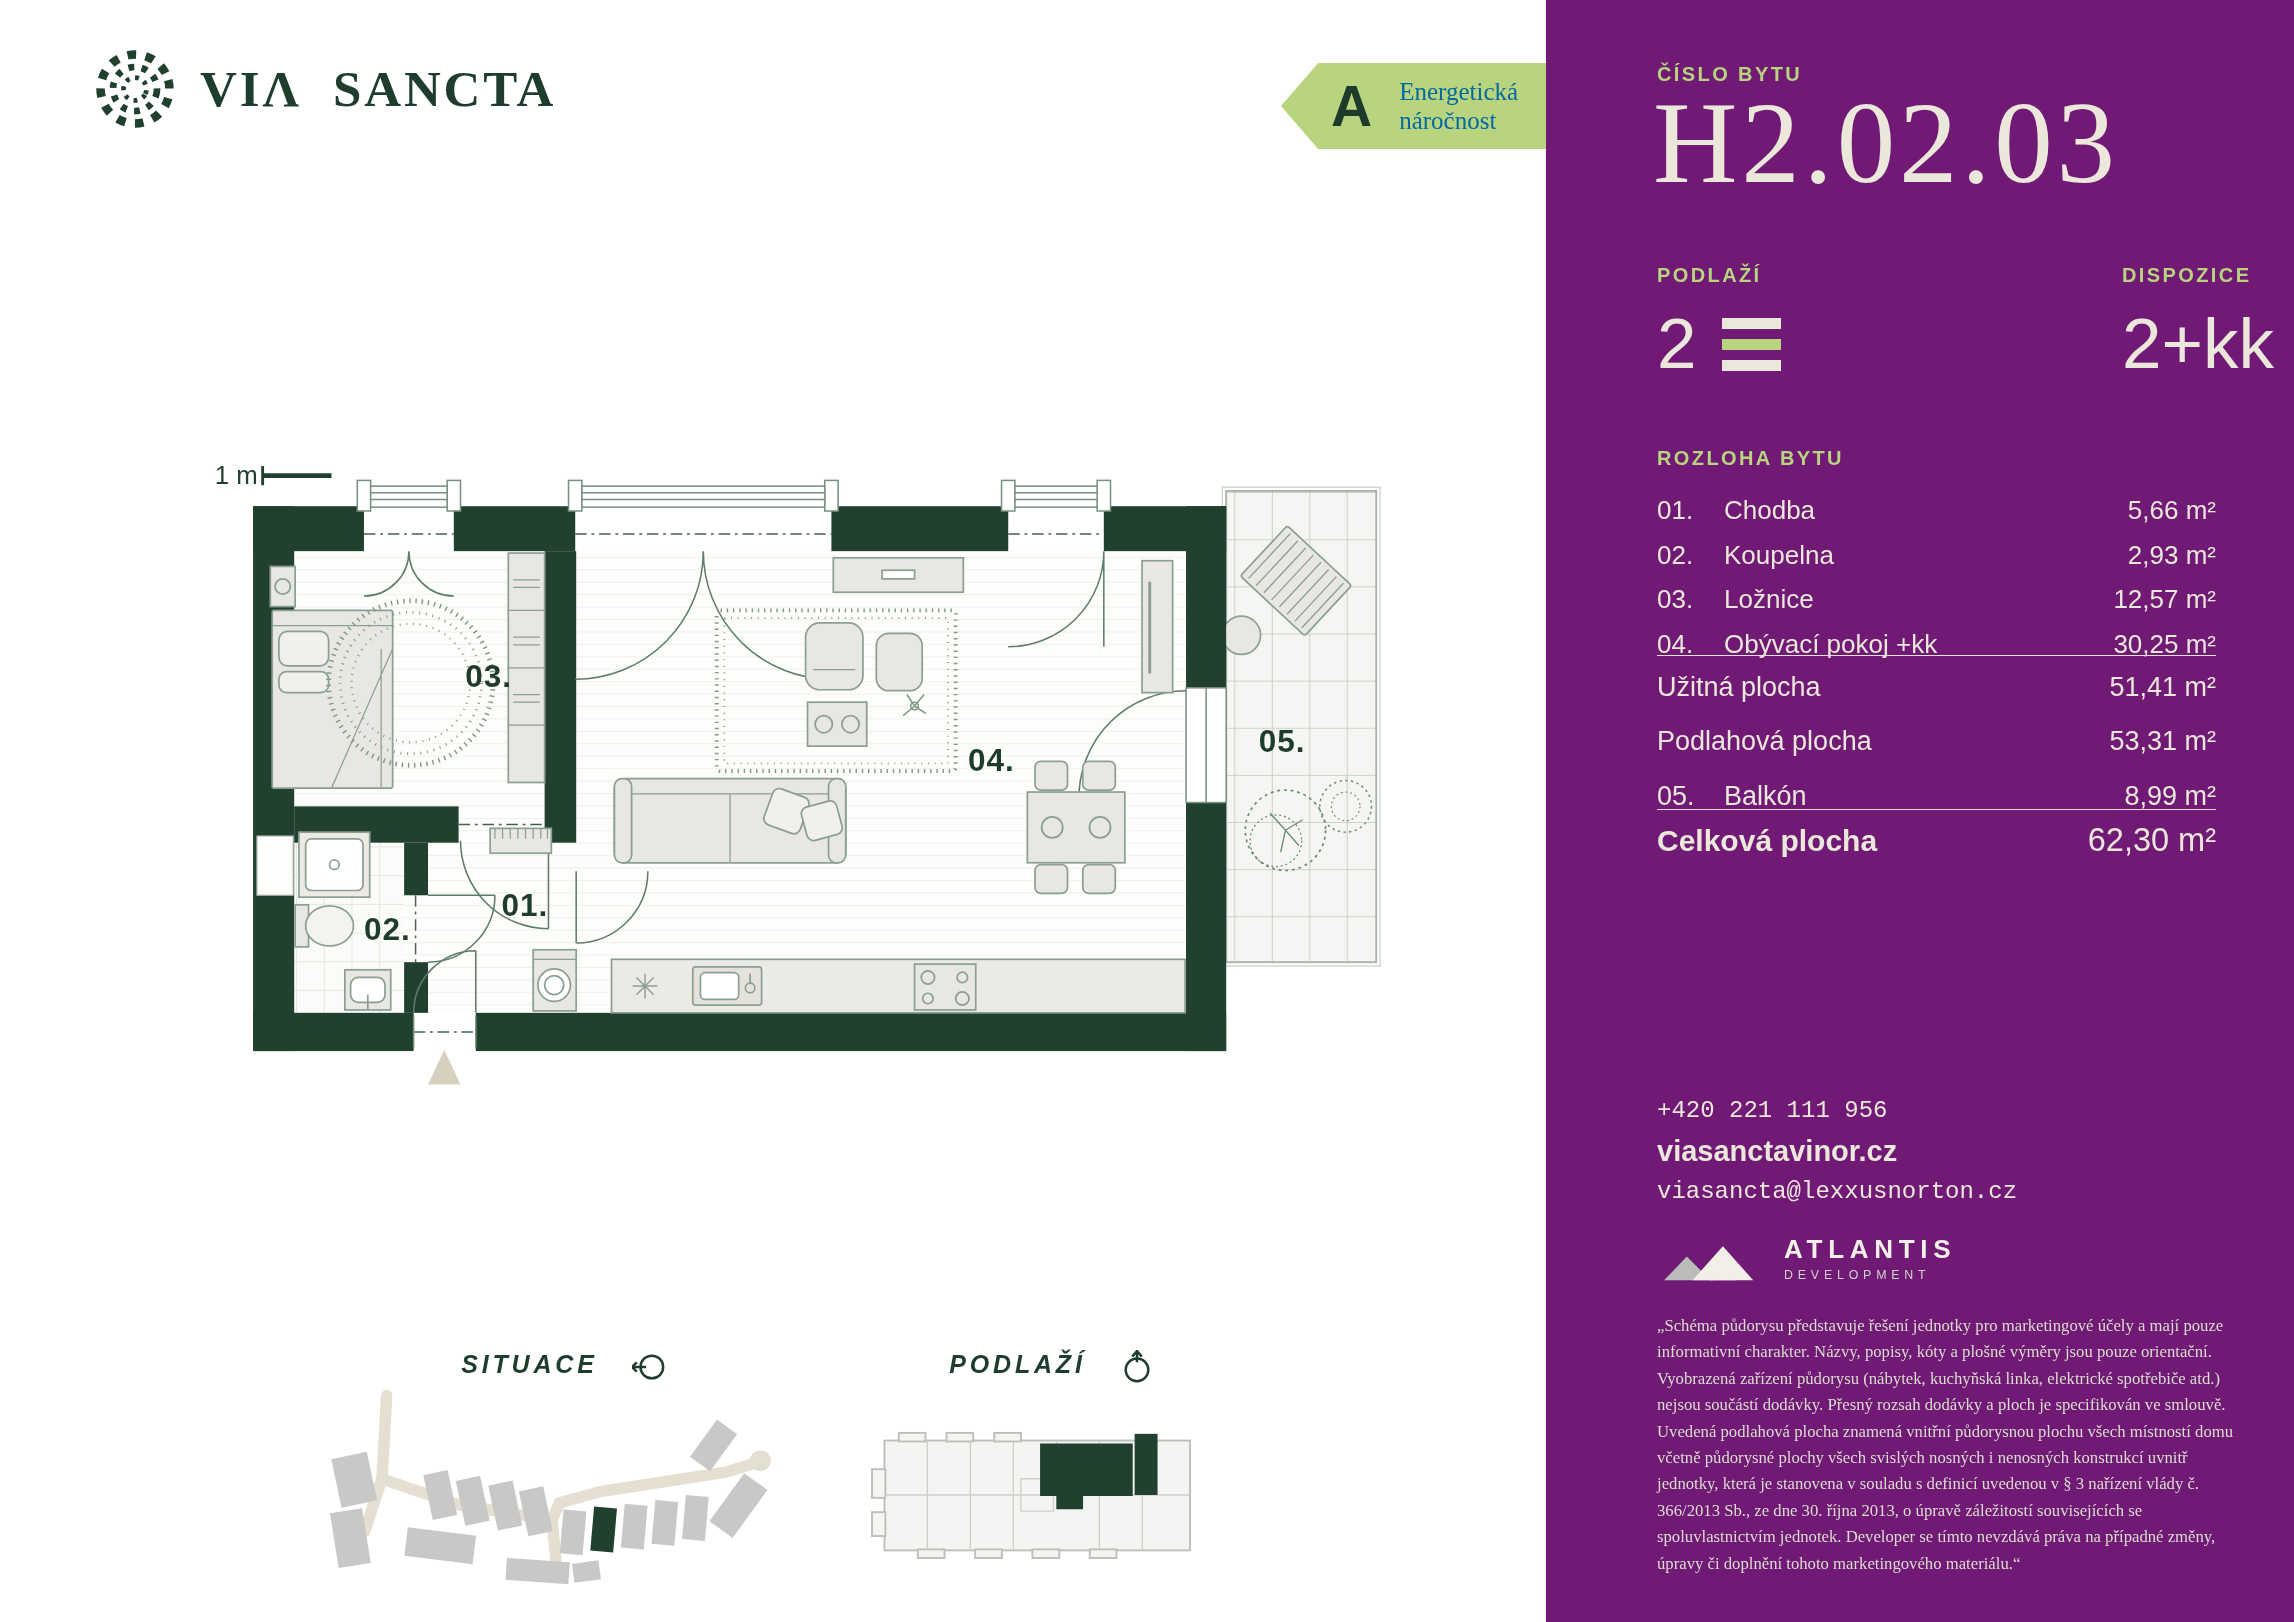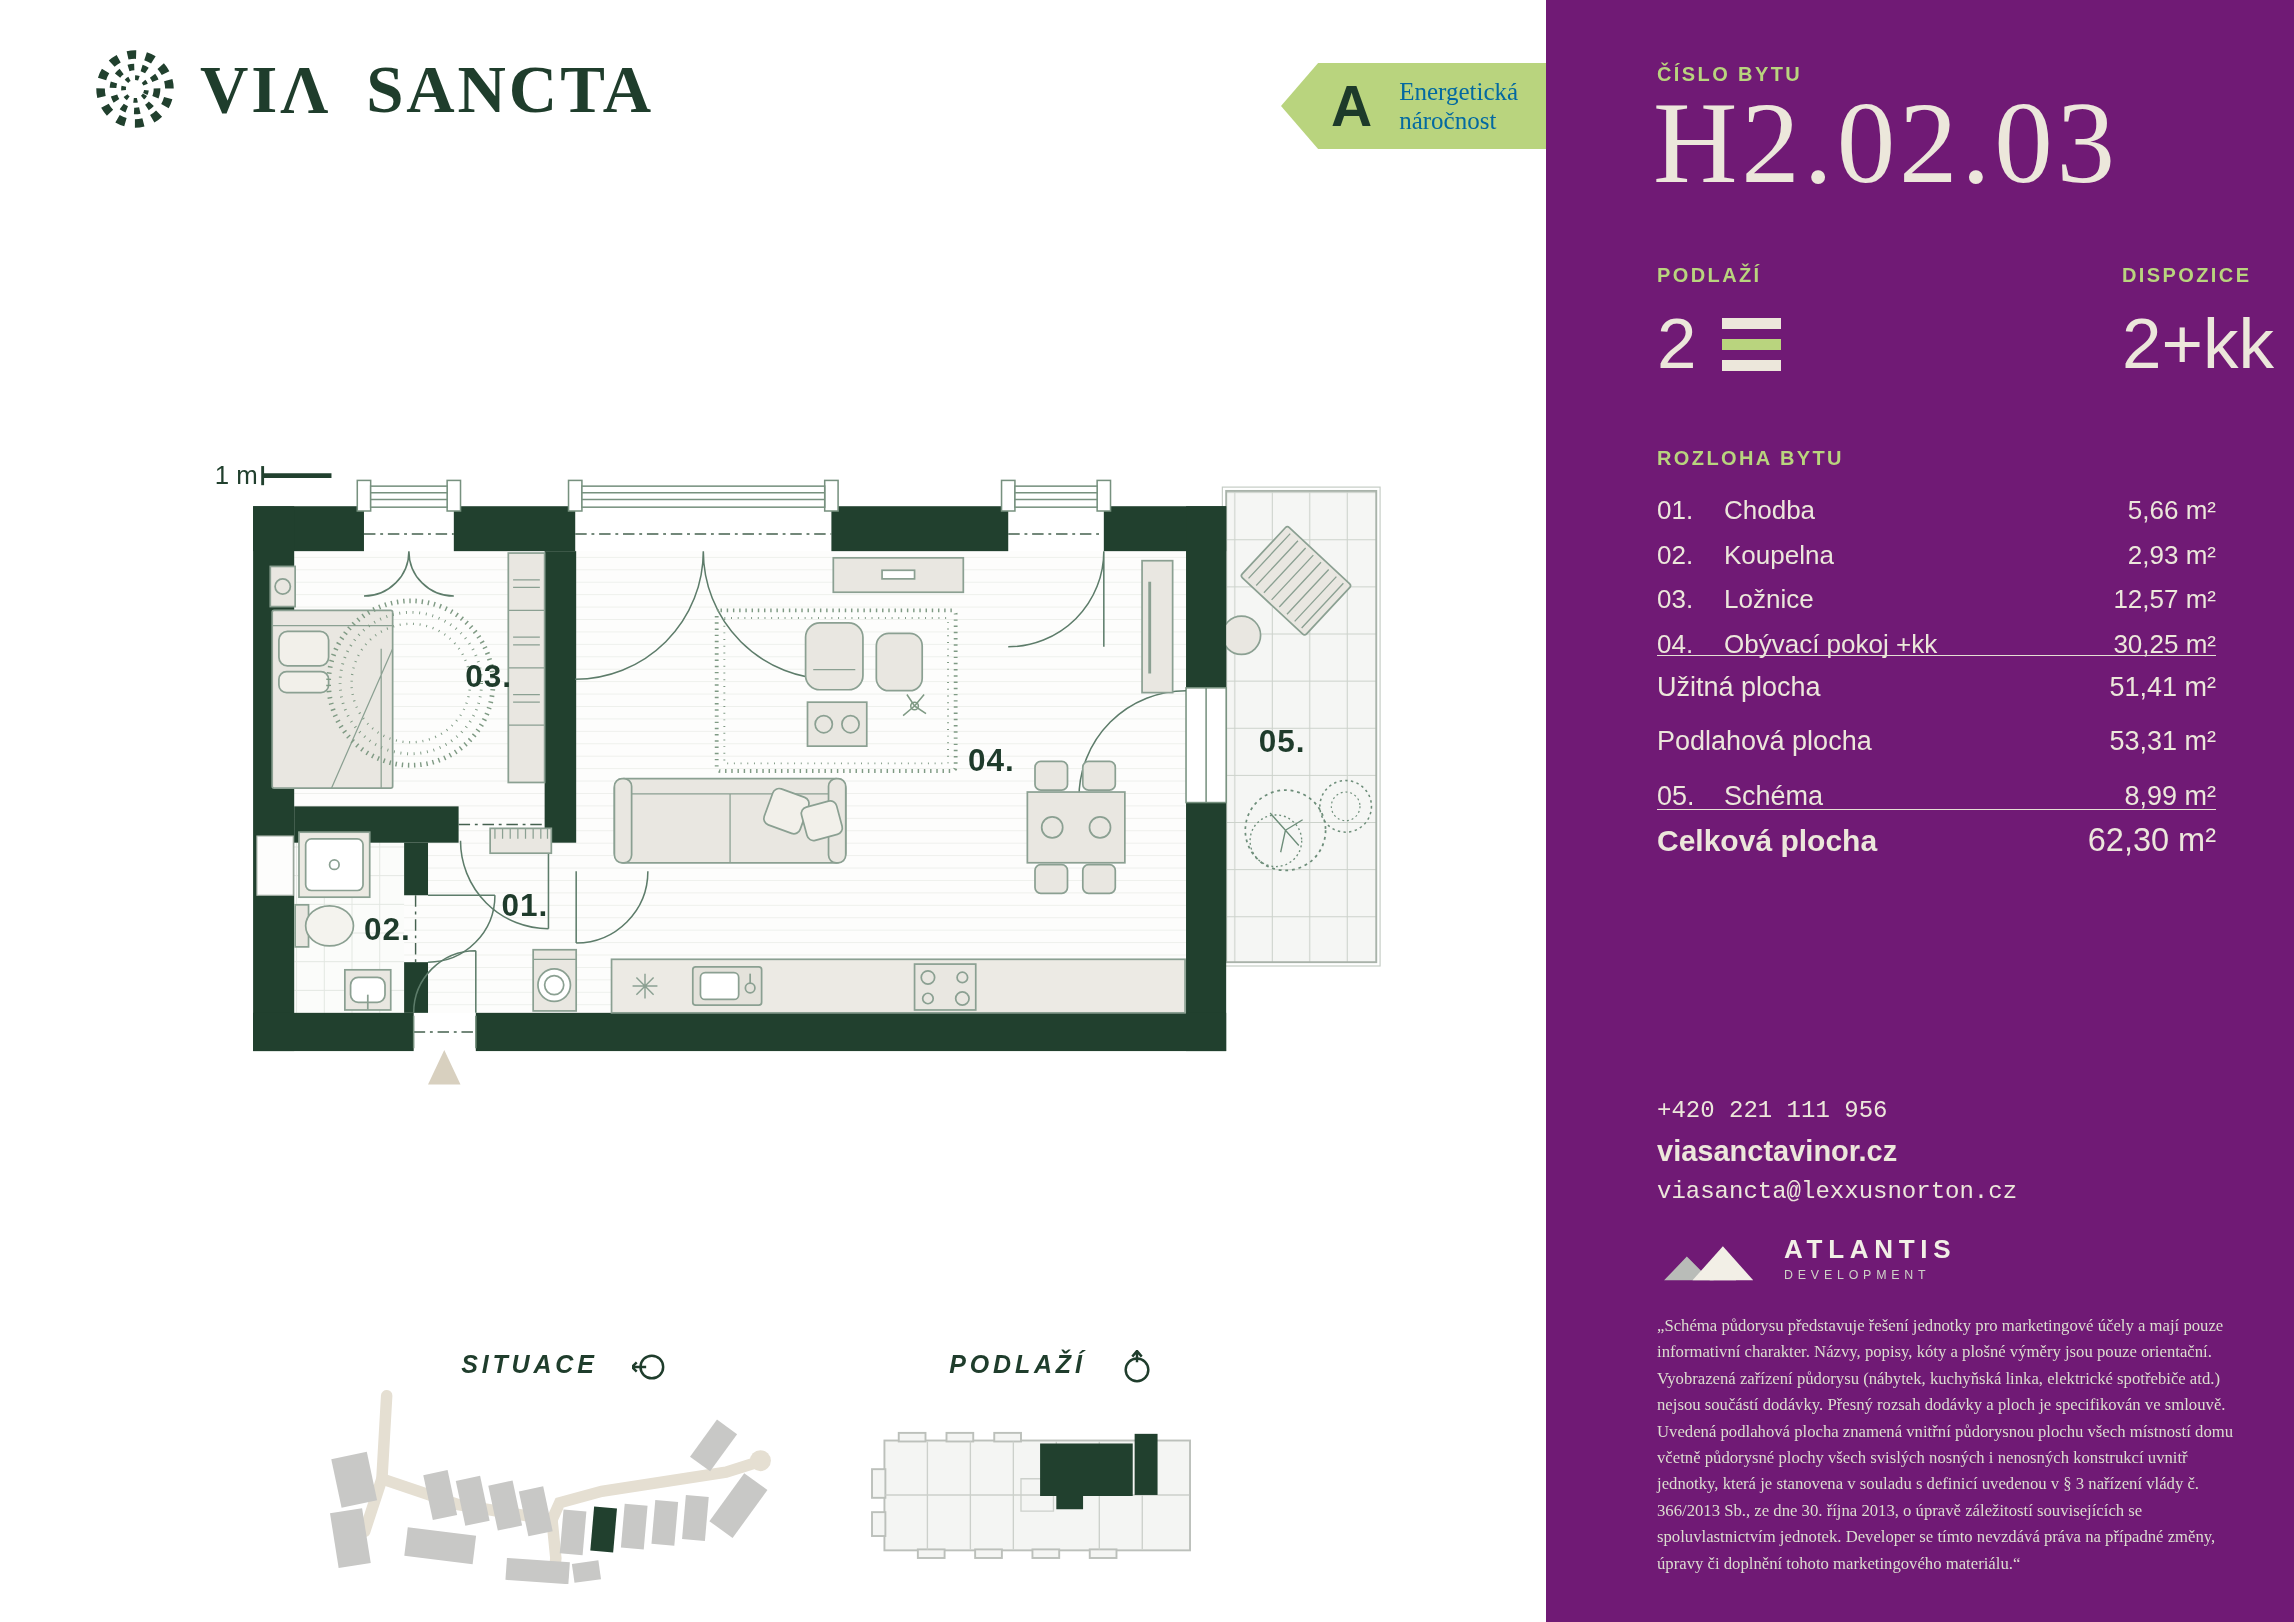--- a/index.html
+++ b/index.html
@@ -1,21 +1,21 @@
 <!DOCTYPE html>
 <html><head>
 <meta charset="utf-8">
 <style>
   html,body{margin:0;padding:0;}
   body{width:2294px;height:1622px;position:relative;background:#ffffff;
        font-family:"Liberation Sans",sans-serif;overflow:hidden;}
 
   
   .logo{position:absolute;left:91px;top:43px;display:flex;align-items:center;}
-  .logo-text{font-family:"Liberation Serif",serif;font-weight:600;font-size:67px;
+  .logo-text{font-family:"Liberation Serif",serif;font-weight:600;font-size:51px;
              color:#1f3d2c;letter-spacing:2.9px;margin-left:21px;word-spacing:15.3px;}
 
   
   .energy{position:absolute;left:1281px;top:63px;width:265px;height:86px;background:#b9d47e;
           clip-path:polygon(0 50%,14% 0,100% 0,100% 100%,14% 100%);
           display:flex;align-items:center;}
   .energy-grade{margin-left:50px;font-size:57px;font-weight:700;color:#1d3a2a;line-height:1;}
   .energy-text{margin-left:27px;font-family:"Liberation Serif",serif;font-size:25px;
                line-height:1.18;color:#0369a1;}
 
@@ -381,21 +381,21 @@
     <div class="sum-row">
       <span class="name">Užitná plocha</span>
       <span class="val">51,41 m²</span>
     </div>
     <div class="sum-row">
       <span class="name">Podlahová plocha</span>
       <span class="val">53,31 m²</span>
     </div>
     <div class="sum-row">
       <span class="num" style="width:67px;">05.</span>
-      <span class="name">Schéma</span>
+      <span class="name">Balkón</span>
       <span class="val">8,99 m²</span>
     </div>
   </div>
 
   <div class="divider" style="top:809px;"></div>
 
   <div class="p-abs total-row">
     <span class="name">Celková plocha</span>
     <span class="val">62,30 m²</span>
   </div>

